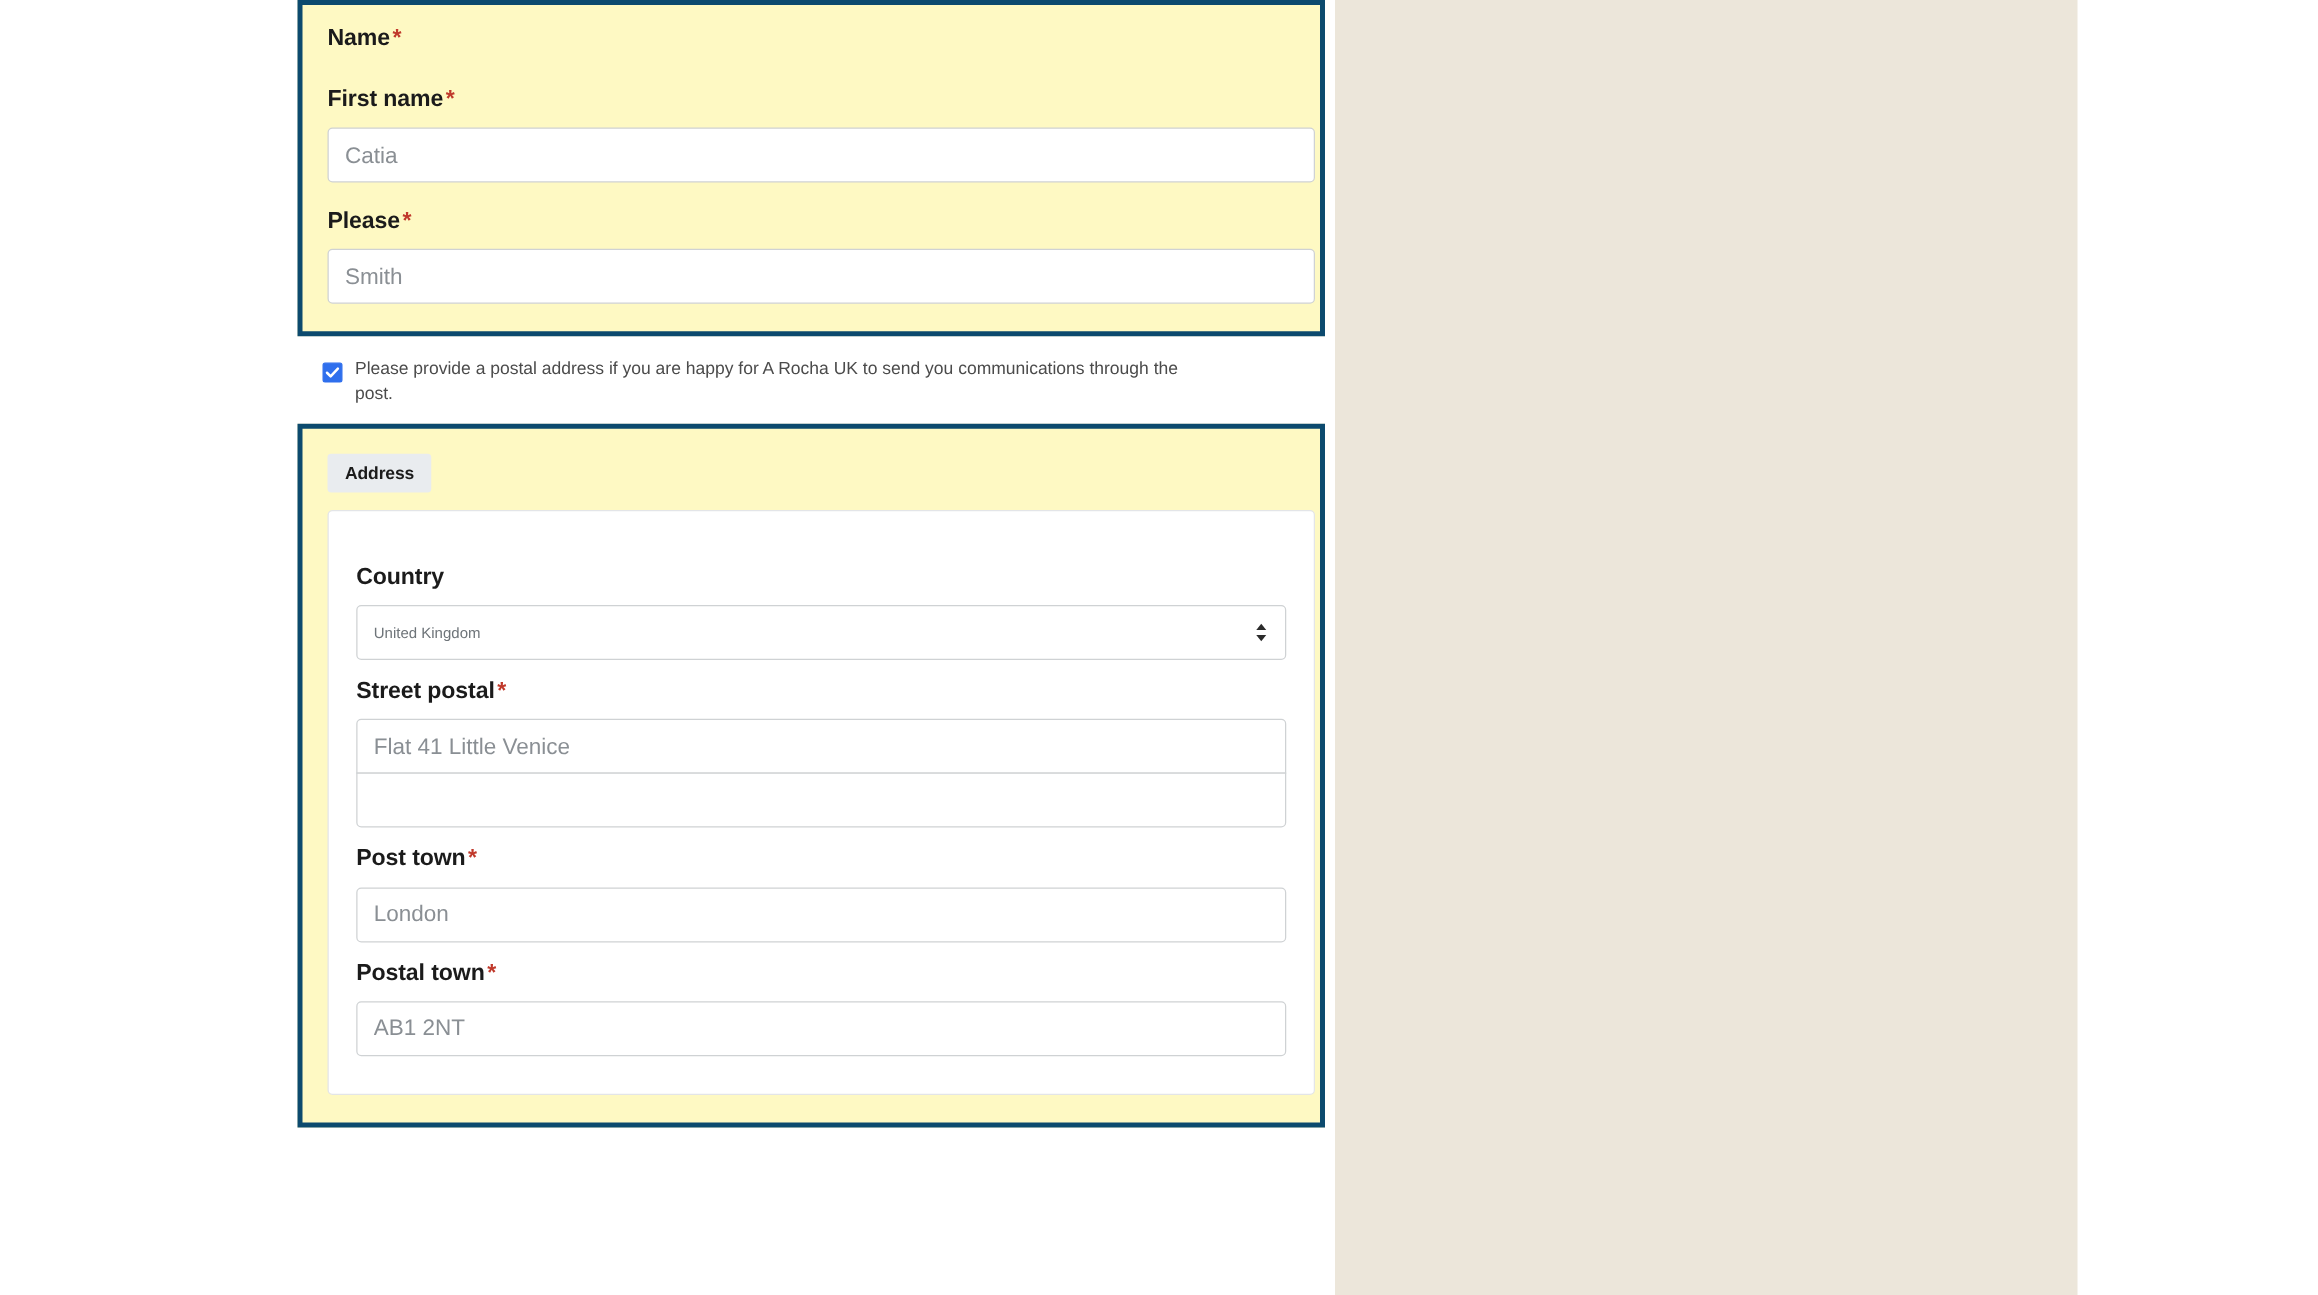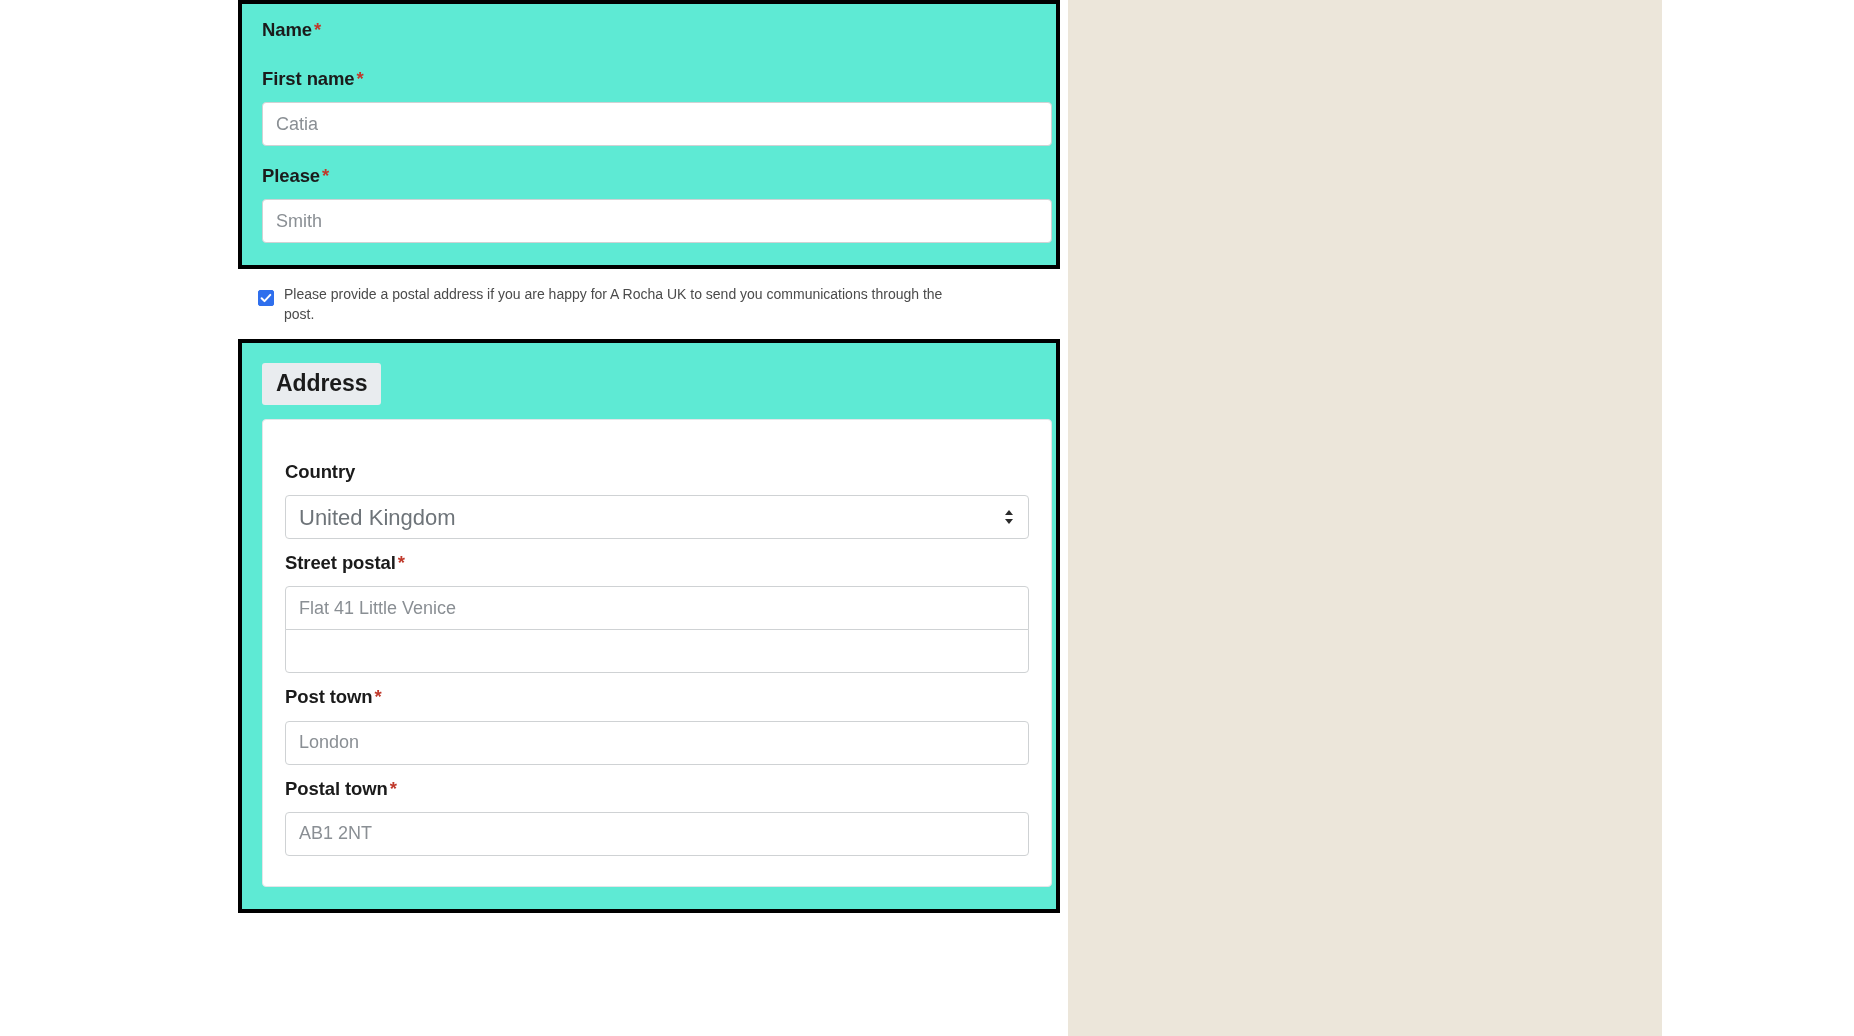--- a/index.html
+++ b/index.html
@@ -34,22 +34,22 @@
   
   .form-column {
     position: absolute;
     left: 238px;
     top: 0;
     width: 822px;
   }
 
   
   .highlight-box {
-    border: 4px solid #000000;
-    background: #5eead4;
+    border: 4px solid #0c4a6e;
+    background: #fef9c3;
     padding: 16px 4px 22px 20px;
   }
   .highlight-box.name-box {
     padding-top: 14px;
   }
 
   .field-label {
     font-size: 18.5px;
     font-weight: bold;
     color: #1b1b1b;
@@ -111,42 +111,42 @@
     color: #4b4b4b;
     line-height: 1.42;
     max-width: 690px;
   }
 
   
   .addr-legend {
     display: inline-block;
     background: #e9ecef;
     color: #1b1b1b;
-    font-size: 23px;
+    font-size: 14px;
     font-weight: bold;
     padding: 7px 14px 8px 14px;
     border-radius: 3px;
     margin: 4px 17px 14px 0;
     letter-spacing: -0.1px;
   }
   .addr-card {
     border: 1px solid #e3e5e8;
     border-radius: 4px;
     background: #ffffff;
     padding: 40px 22px 30px 22px;
   }
 
   
   .select-wrap { position: relative; }
   .select-input {
     display: block;
     width: 100%;
     height: 44px;
     padding: 6px 40px 6px 13px;
-    font-size: 22px;
+    font-size: 12px;
     font-family: "Liberation Sans", sans-serif;
     color: #6e7479;
     background: #ffffff;
     border: 1px solid #cfd2d4;
     border-radius: 4px;
     appearance: none;
     -webkit-appearance: none;
     outline: none;
   }
   .select-arrows {

